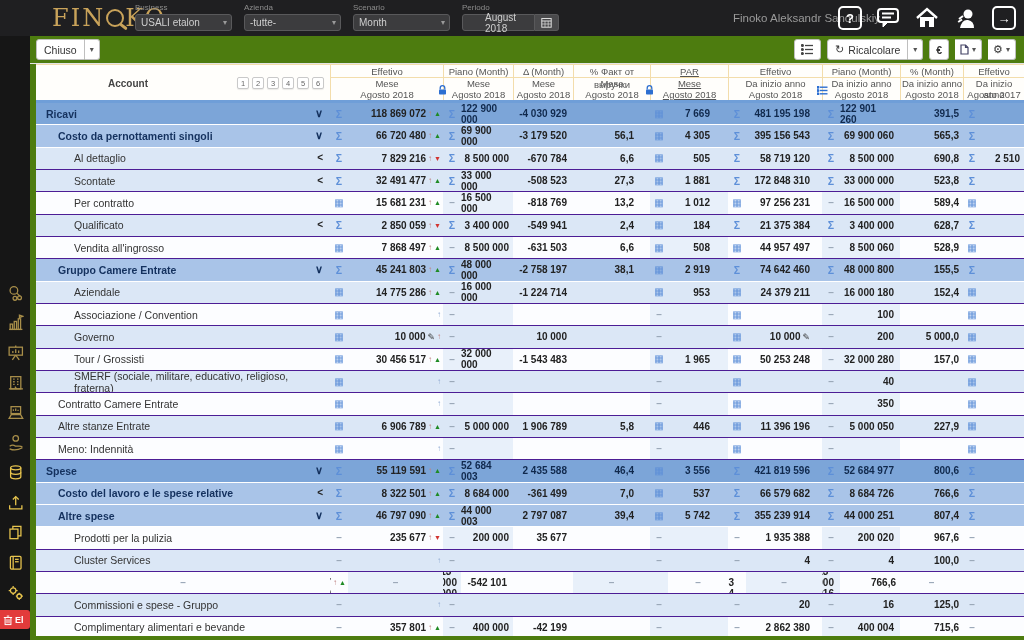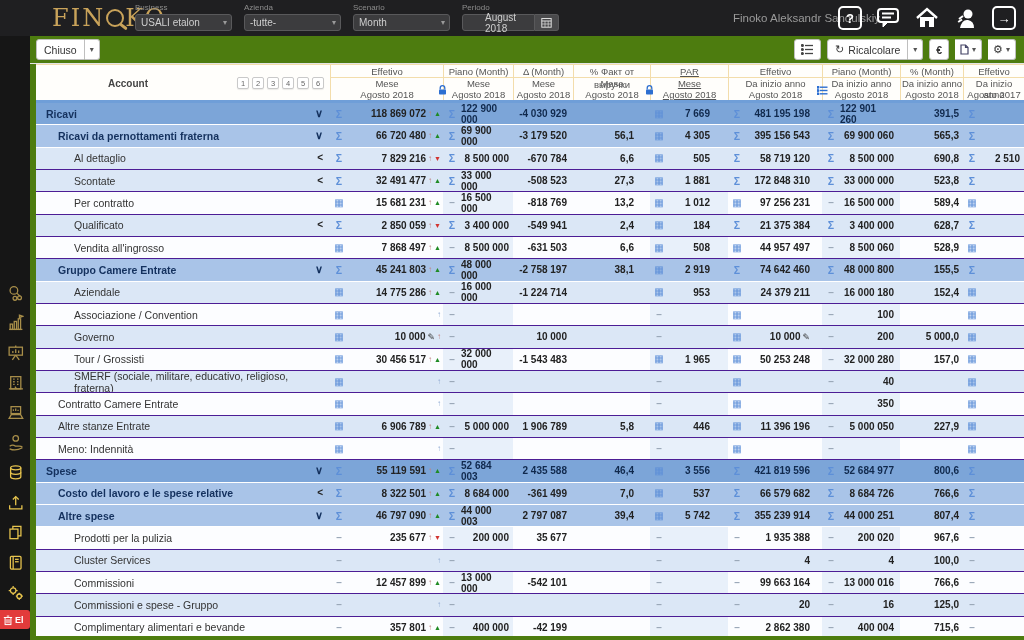--- a/index.html
+++ b/index.html
@@ -446,21 +446,21 @@
             </div>
             <div class="num t p12">122 901 260</div>
             <div class="num p13">391,5</div>
             <div class="i">
               <span class="sum">Σ</span>
             </div>
             <div class="num p15"></div>
           </div>
           <div class="r s-g1">
             <div class="acc lv1">
-              <span>Ricavi da pernottamenti fraterna</span>
+              <span>Costo da pernottamenti singoli</span>
               <span class="exp">∨</span>
             </div>
             <div class="i">
               <span class="sum">Σ</span>
             </div>
             <div class="eff">
               <span>66 720 480</span>
               <span class="mark">↑</span>
               <span class="tri up">▲</span>
             </div>
@@ -1196,23 +1196,20 @@
               <span class="dash">–</span>
             </div>
             <div class="num t p12">4</div>
             <div class="num p13">100,0</div>
             <div class="i">
               <span class="dash">–</span>
             </div>
             <div class="num p15"></div>
           </div>
           <div class="r s-wh">
-            <div class="acc lv2">
-              <span>Commissioni</span>
-            </div>
             <div class="i">
               <span class="dash">–</span>
             </div>
             <div class="eff">
               <span>12 457 899</span>
               <span class="mark">↑</span>
               <span class="tri up">▲</span>
             </div>
             <div class="i t">
               <span class="dash">–</span>

